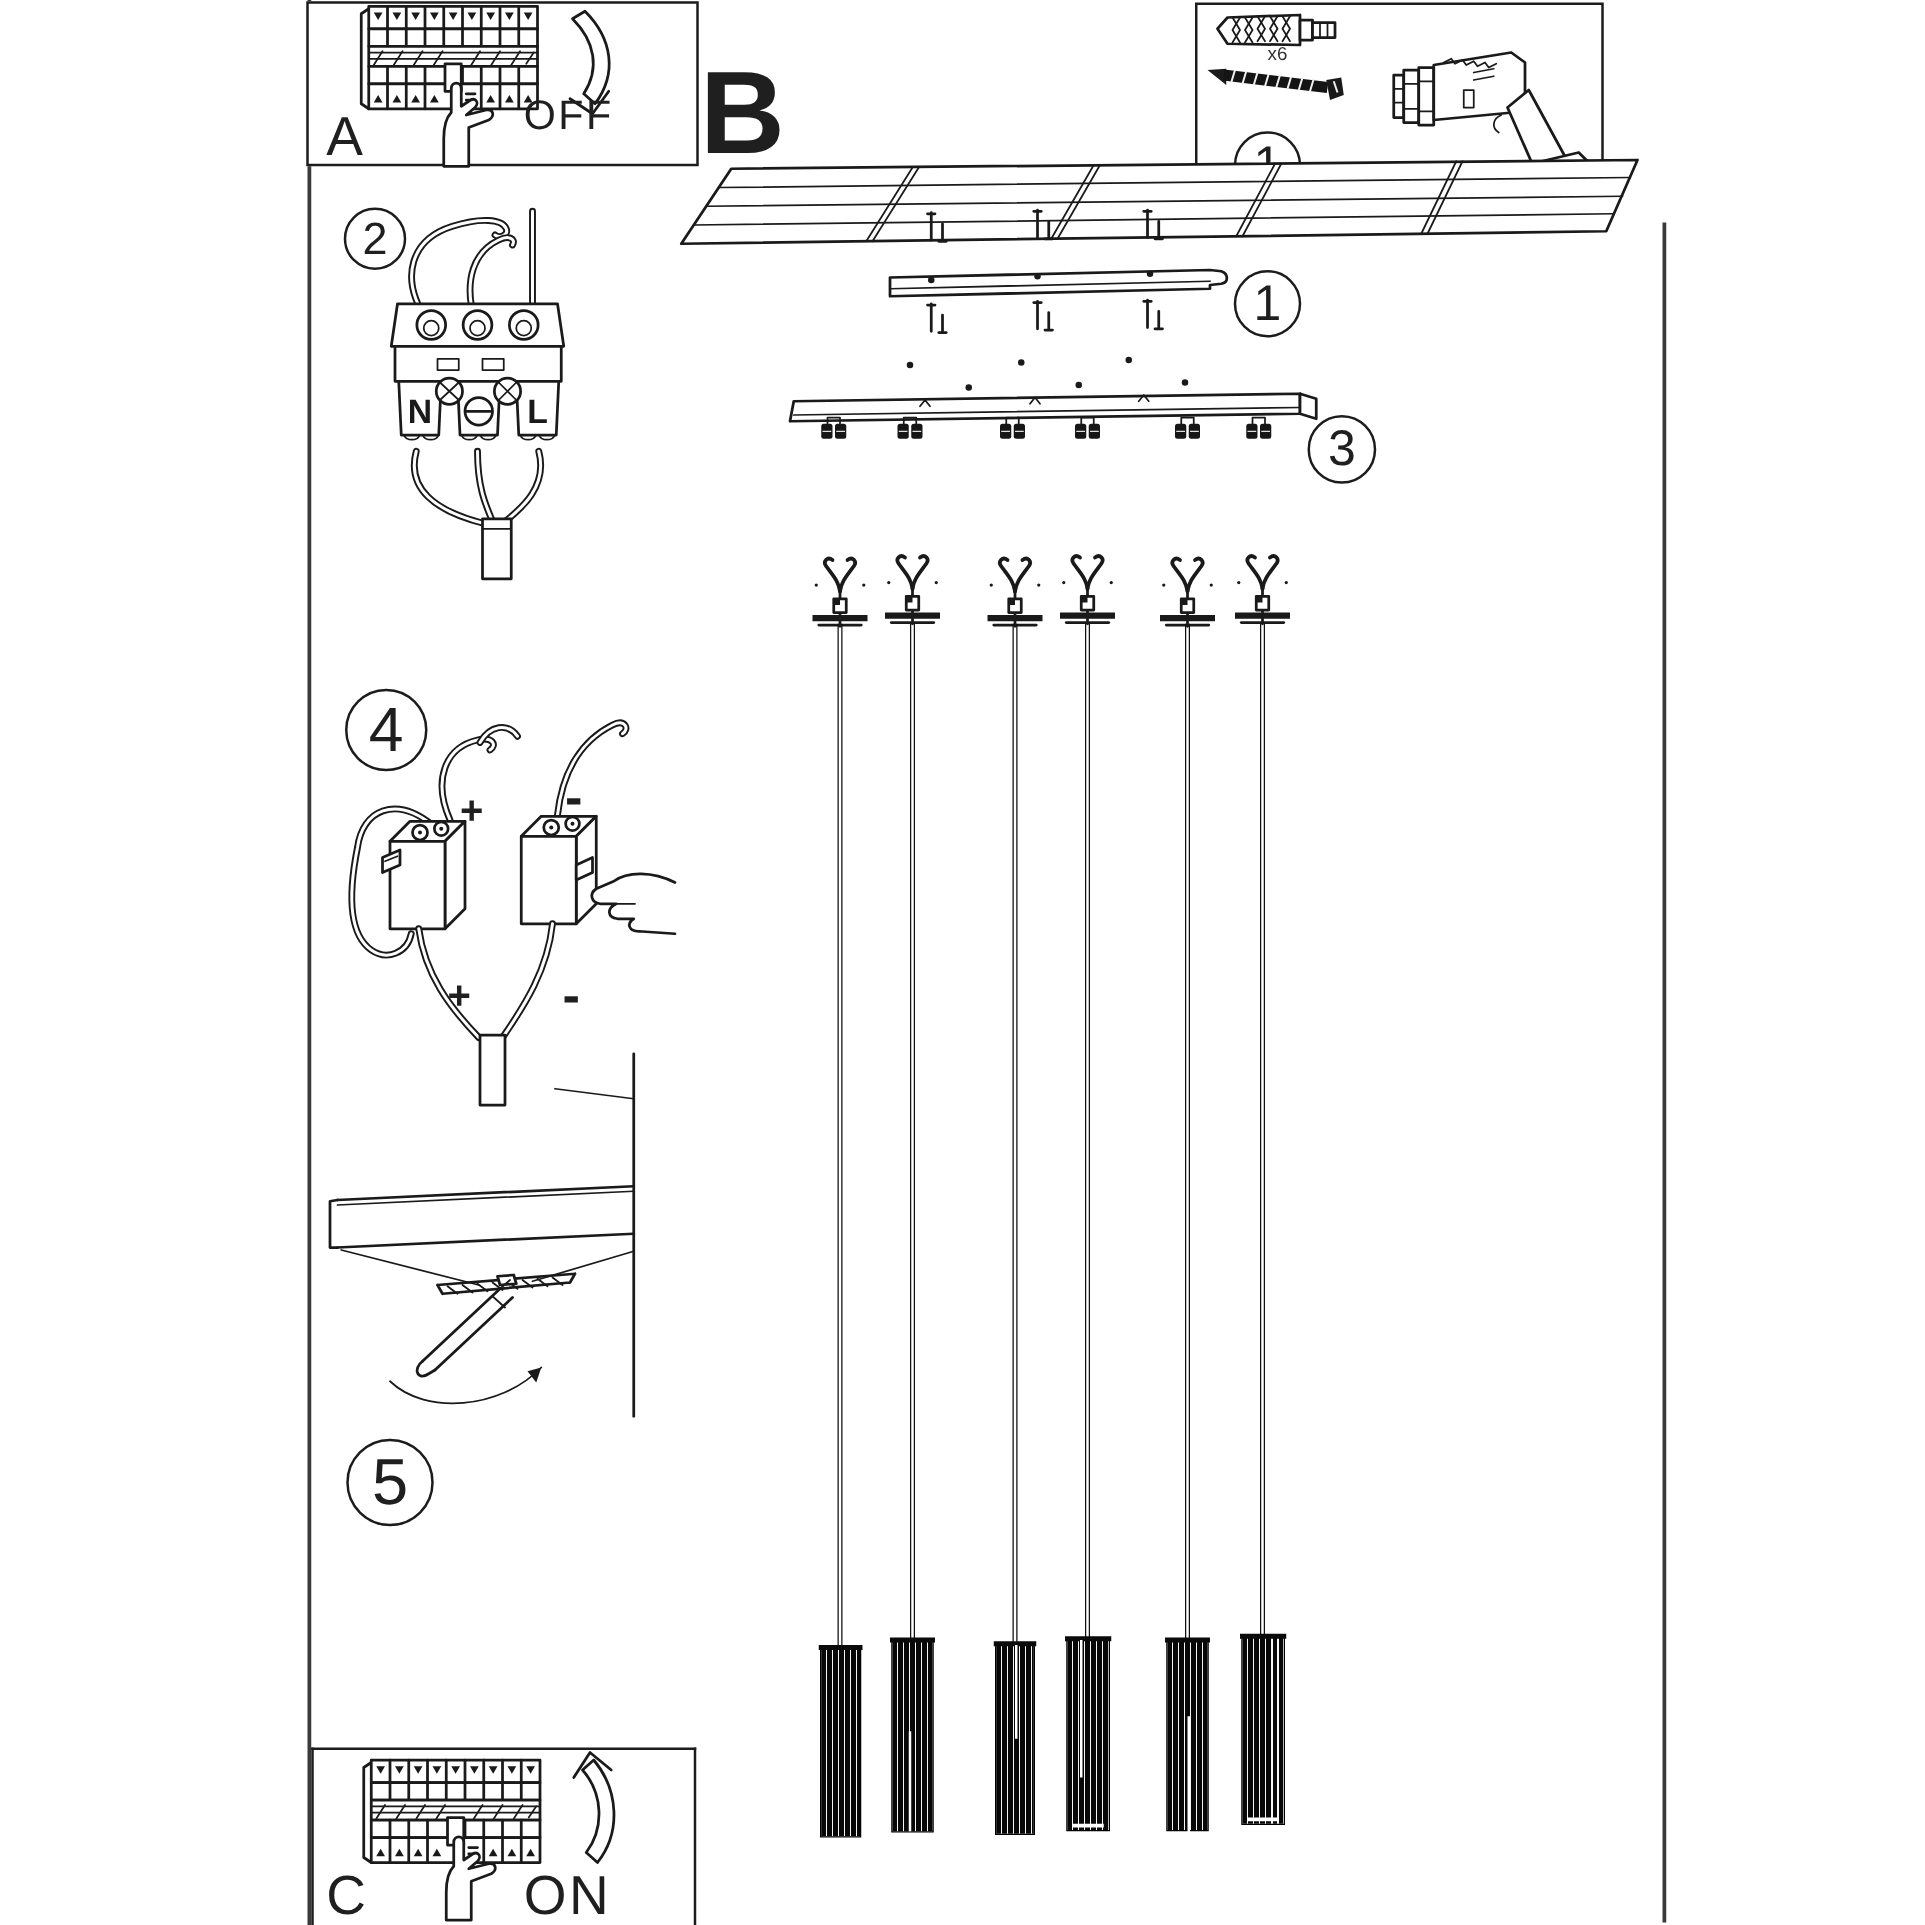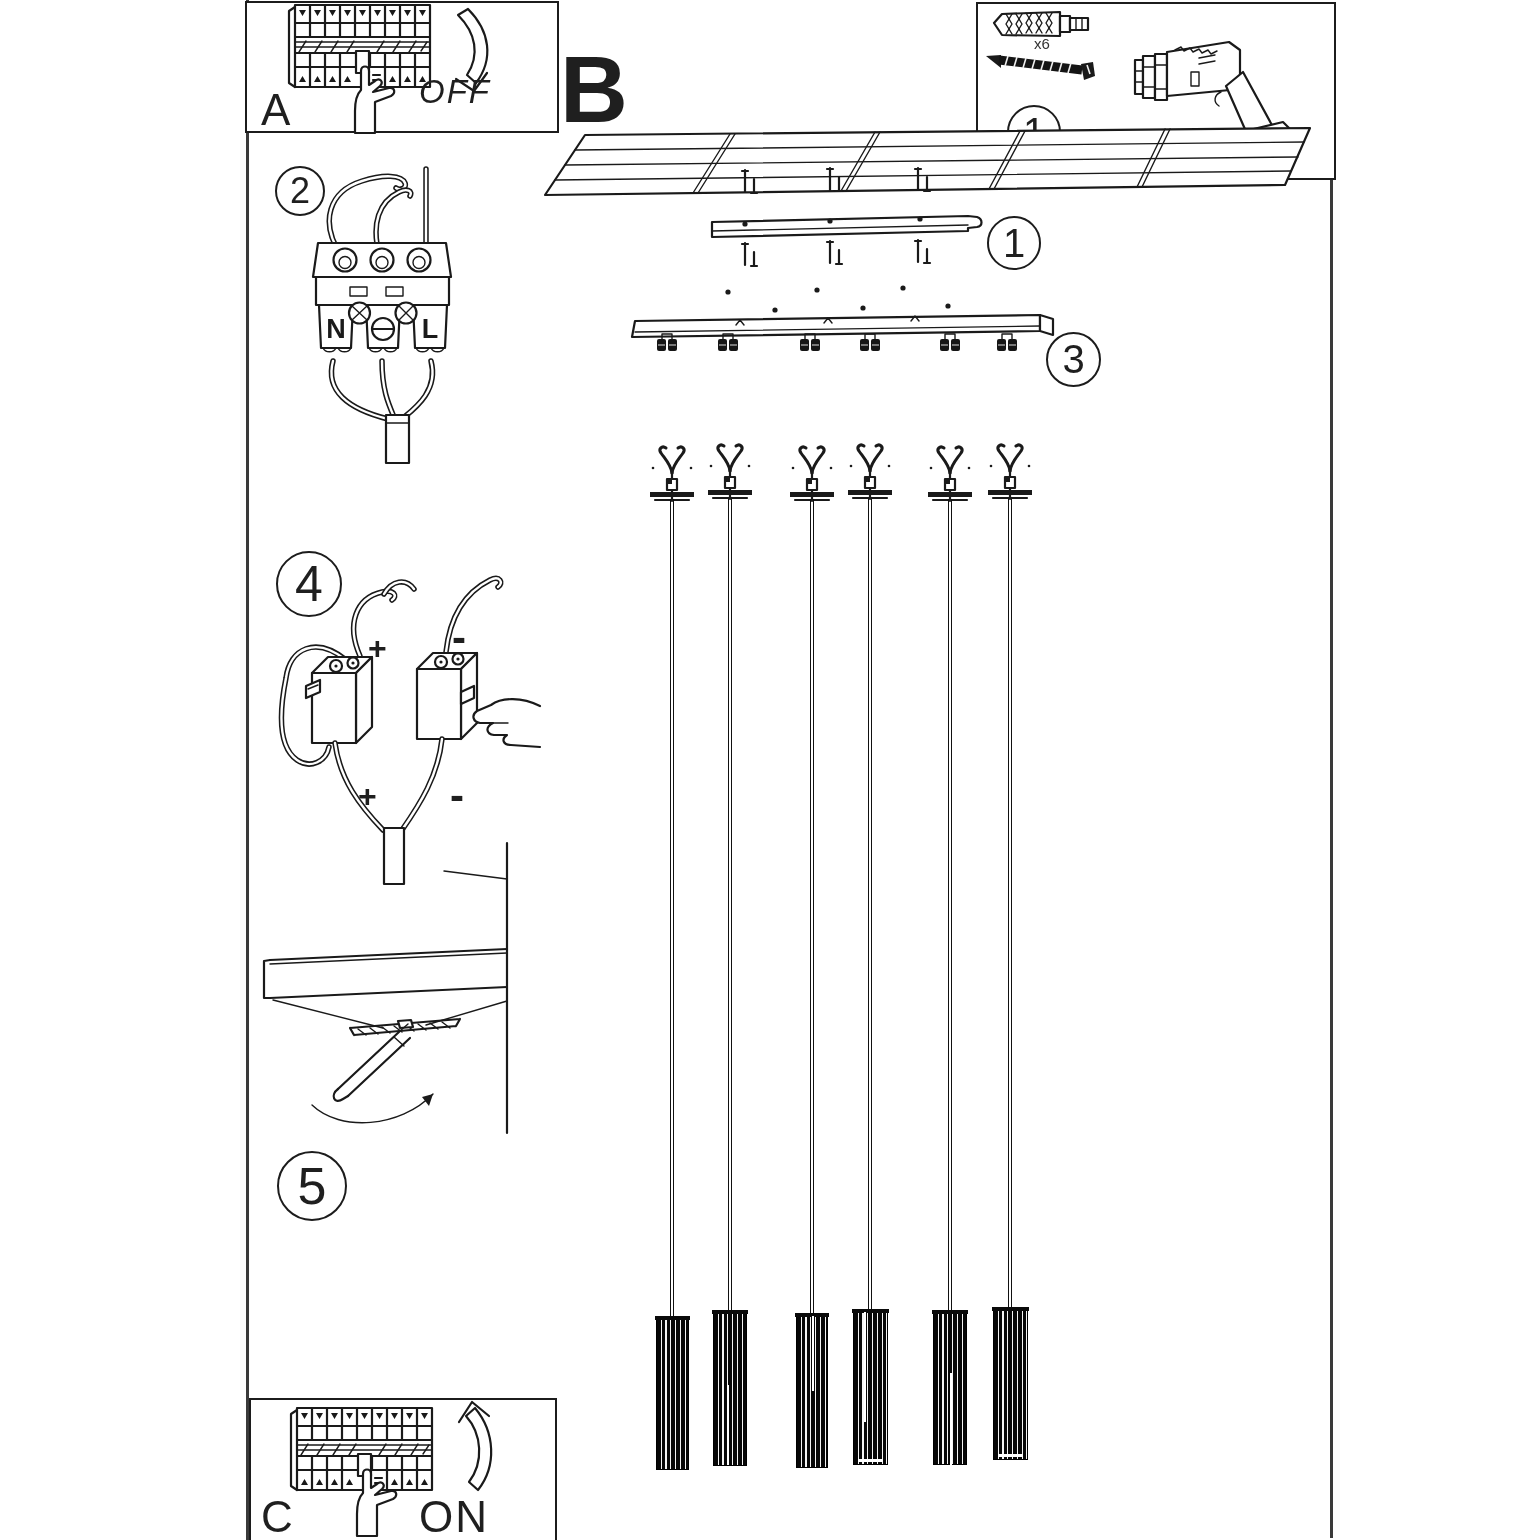--- a/index.html
+++ b/index.html
@@ -80,24 +80,24 @@
   <div class="vline" style="left:246px;top:0;height:1540px;"></div>
   <div class="vline" style="left:1330px;top:178px;height:1360px;"></div>
 
   <div class="box" style="left:245px;top:1px;width:314px;height:132px;">
     <svg width="314" height="132" viewBox="0 0 314 132">
       <use href="#breaker" transform="translate(40,2)"></use>
       <path class="la fw" d="M221,6 C243,28 247,56 229,80 L220,72 C233,52 229,30 211,12 Z"></path>
       <path class="la" d="M240,70 L227,88 L209,76"></path>
     </svg>
     <span class="lbl" style="left:14px;top:82px;font-size:44px;">A</span>
-    <span class="lbl" style="left:172px;top:70px;font-size:33px;letter-spacing:2px;font-style:italic;">OFF</span>
-  </div>
-
-  <div class="box" style="left:976px;top:2px;width:360px;height:178px;padding-left:28px;">
+    <span class="lbl" style="left:172px;top:70px;font-size:33px;letter-spacing:2px;">OFF</span>
+  </div>
+
+  <div class="box" style="left:956px;top:2px;width:327px;height:178px;padding-left:28px;">
     <svg width="336" height="178" viewBox="0 0 336 178">
       <g transform="translate(16,6)">
         <path class="la" d="M0,13 L8,4 L66,2 L66,26 L8,25 Z"></path>
         <path class="la thin" d="M12,4 l6,10 l-6,10 M22,4 l6,10 l-6,10 M32,3 l6,10 l-6,10 M42,3 l6,10 l-6,10 M52,3 l6,10 l-6,10"></path>
         <path class="la thin" d="M18,4 l-6,10 l6,10 M28,4 l-6,10 l6,10 M38,3 l-6,10 l6,10 M48,3 l-6,10 l6,10 M58,3 l-6,10 l6,10"></path>
         <rect class="la fw" x="66" y="6" width="10" height="16"></rect>
         <rect class="la fw" x="76" y="8" width="18" height="12"></rect>
         <path class="la thin" d="M82,8 V20 M88,8 V20"></path>
       </g>
       <g>

